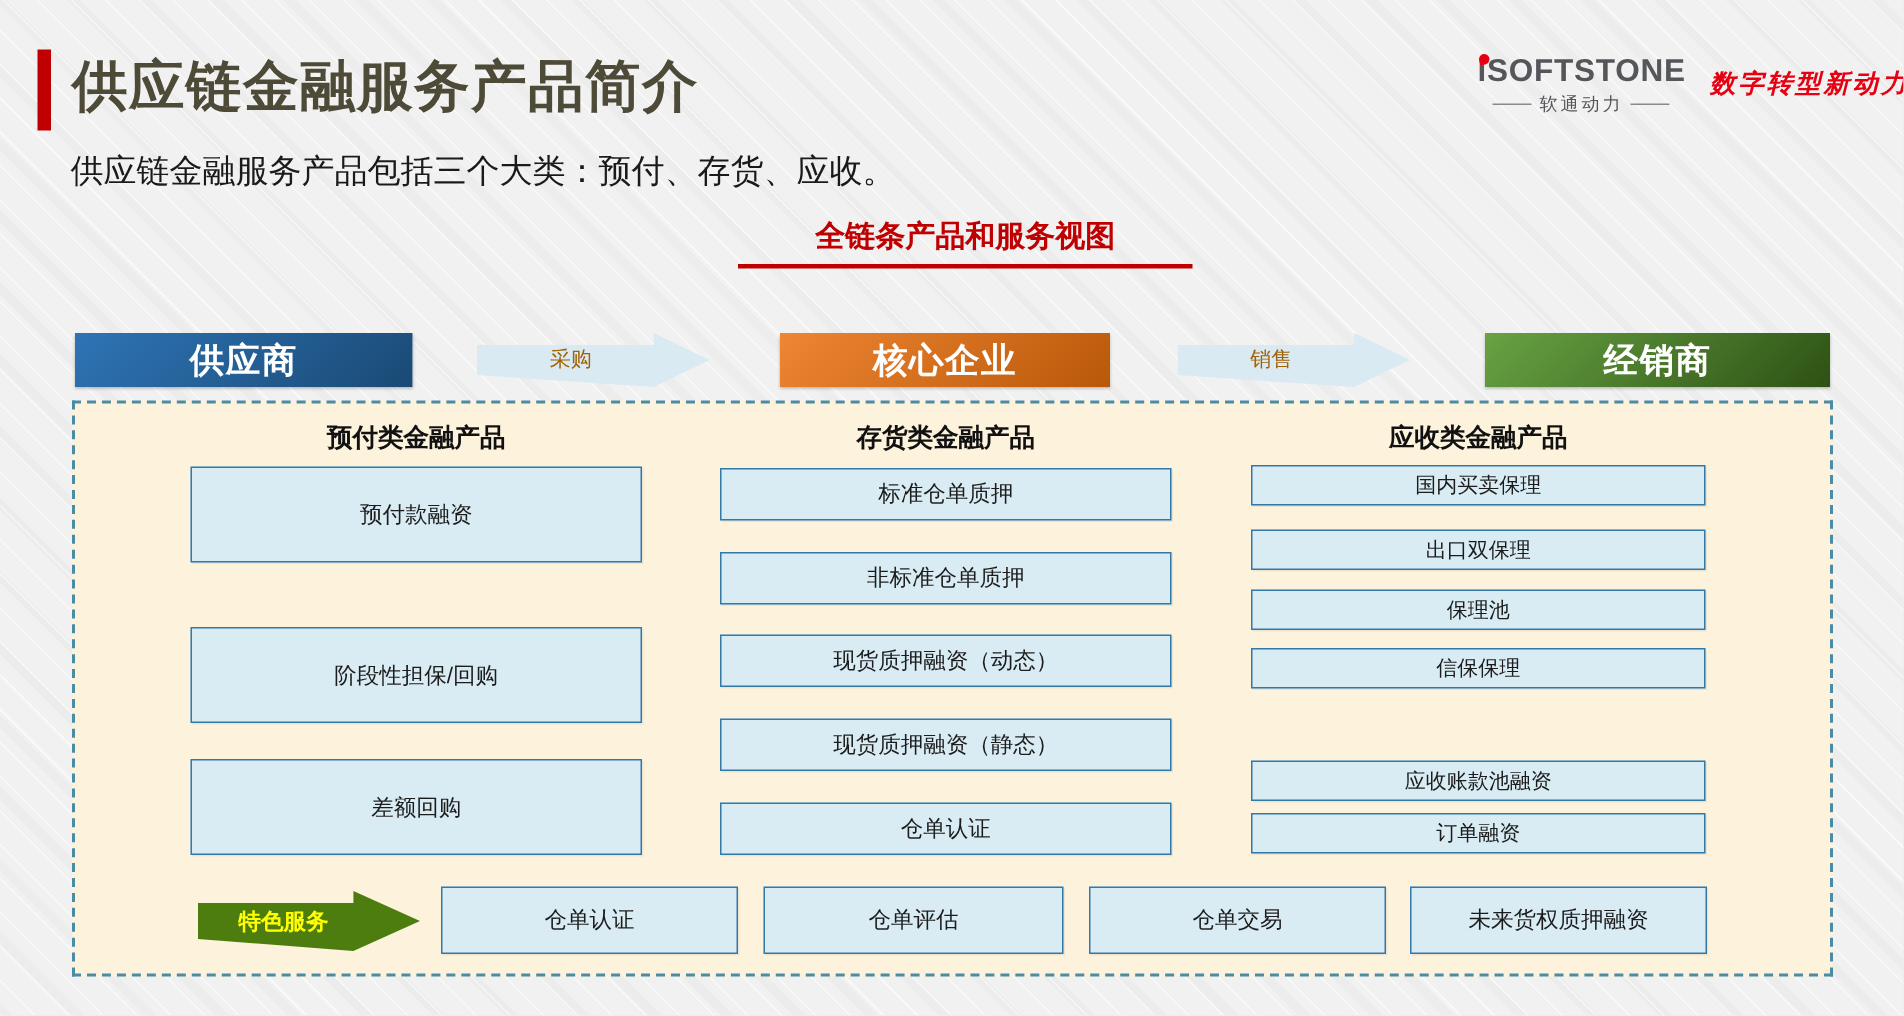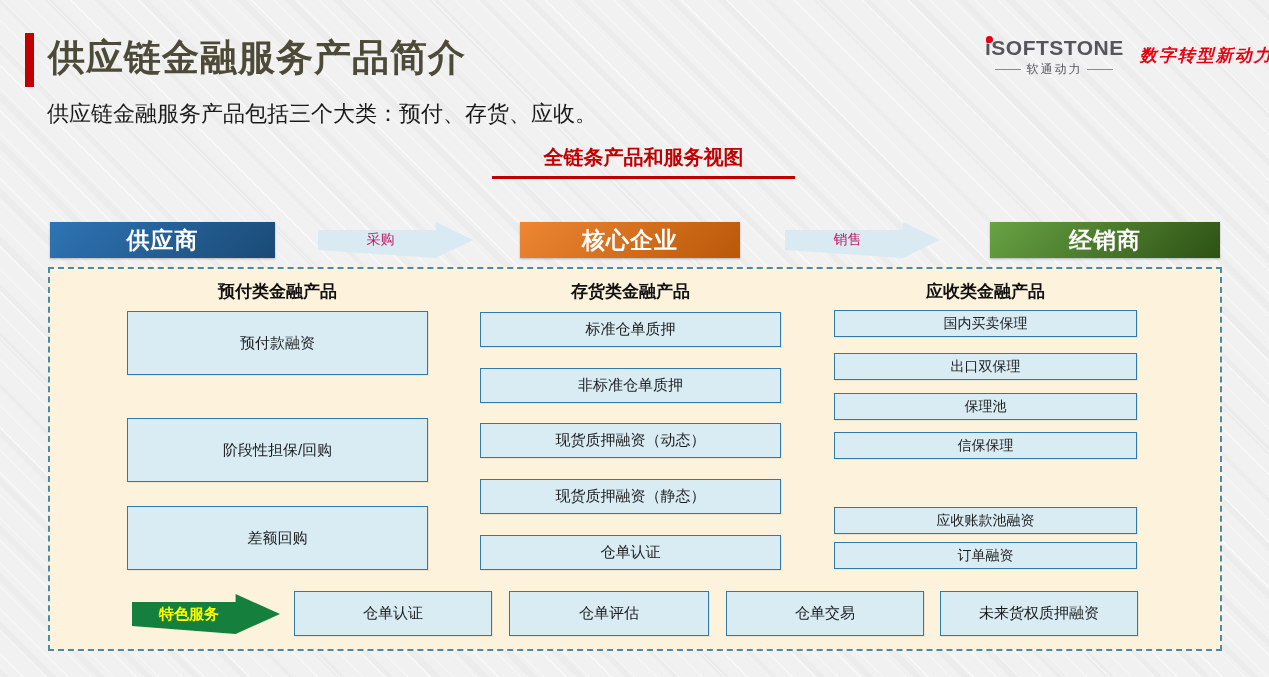--- a/index.html
+++ b/index.html
@@ -56,21 +56,21 @@
     box-shadow:0 1px 2px rgba(0,0,0,0.25);
   }
   .node-blue{left:50px;width:225px;background:linear-gradient(135deg,#2e74b5 0%,#1a4a75 100%);}
   .node-orange{left:520px;width:220px;background:linear-gradient(135deg,#ee8633 0%,#b95809 100%);}
   .node-green{left:990px;width:230px;background:linear-gradient(135deg,#68a344 0%,#2d5114 100%);}
   .flow-arrow{
     position:absolute;top:222px;height:36px;width:155px;
     background:#d9eaf2;
     clip-path:polygon(0 22%,76% 22%,76% 0,100% 50%,76% 100%,0 78%);
     display:flex;align-items:center;justify-content:center;
-    font-size:14px;color:#be185d;padding-right:30px;box-sizing:border-box;font-family:Liberation Mono, monospace;
+    font-size:14px;color:#a16207;padding-right:30px;box-sizing:border-box;font-family:Liberation Mono, monospace;
   }
   .arrow-1{left:318px;}
   .arrow-2{left:785px;}
   
   .panel{
     position:absolute;left:48px;top:267px;width:1174px;height:384px;
     background:#fdf2dc;border:2px dashed #4a8ba6;box-sizing:border-box;
   }
   .col-header{
     position:absolute;top:11px;text-align:center;
@@ -92,21 +92,21 @@
   .col3{left:784px;width:303px;height:27px;font-size:14px;}
   .c3-0{top:41px;} .c3-1{top:84px;} .c3-2{top:124px;} .c3-3{top:163px;}
   .c3-4{top:200px;} .c3-5{top:238px;} .c3-6{top:273px;text-align:right;}
   .bbox{top:322px;height:45px;font-size:15px;}
   .b-0{left:244px;width:198px;}
   .b-1{left:459px;width:200px;}
   .b-2{left:676px;width:198px;}
   .b-3{left:890px;width:198px;}
   .special-arrow{
     position:absolute;left:82px;top:325px;width:148px;height:40px;
-    background:#15803d;
+    background:#4d7c0f;
     clip-path:polygon(0 20%,70% 20%,70% 0,100% 50%,70% 100%,0 80%);
     display:flex;align-items:center;justify-content:center;
     font-size:15px;font-weight:bold;color:#ffff00;
     padding-right:34px;box-sizing:border-box;white-space:nowrap;
   }
 </style>
 </head>
 <body>
 
 <div class="slide">

